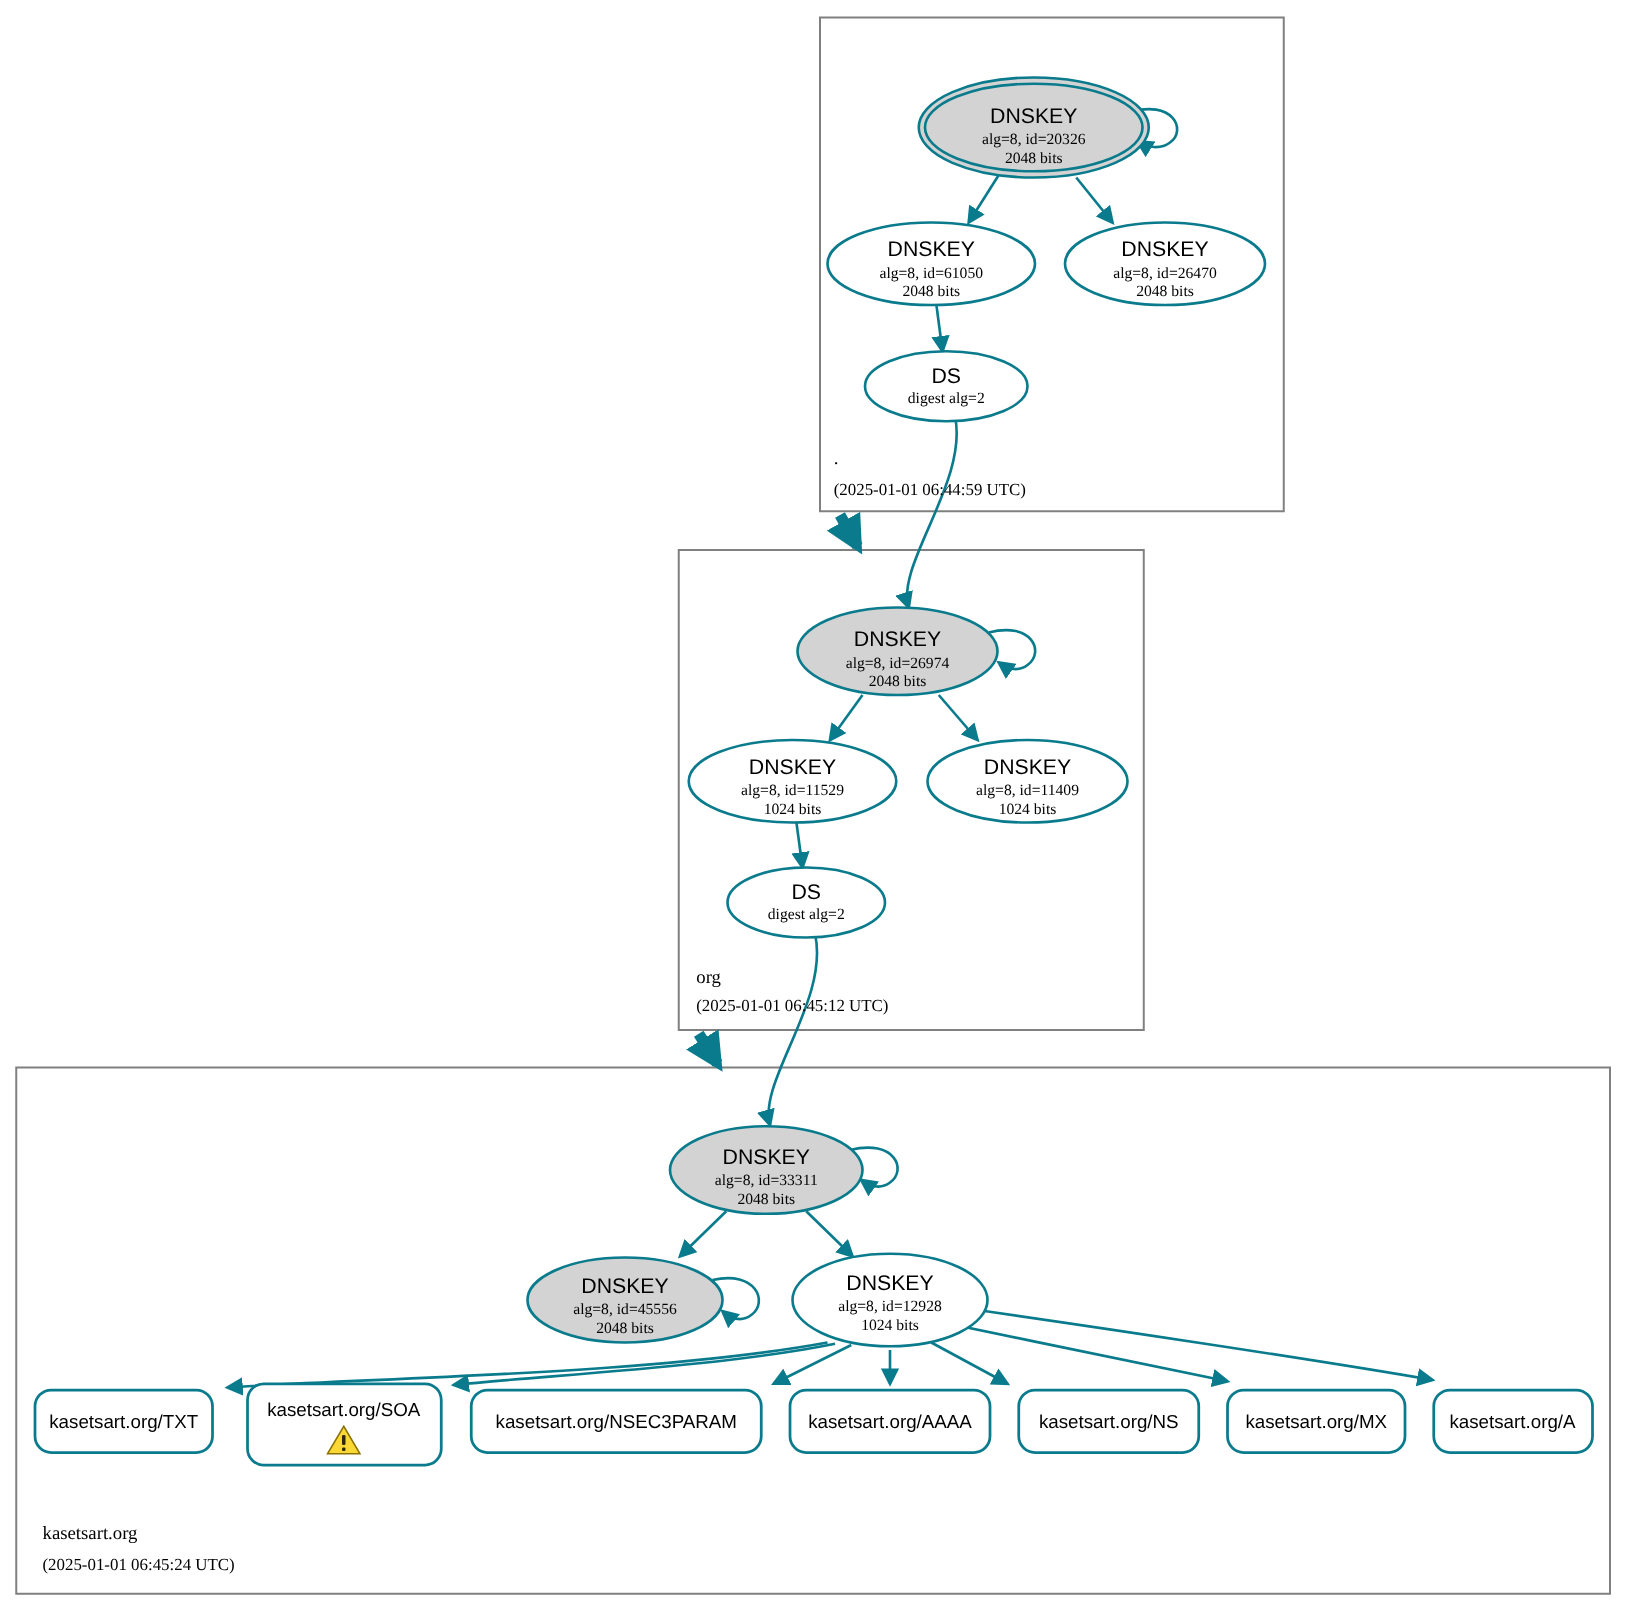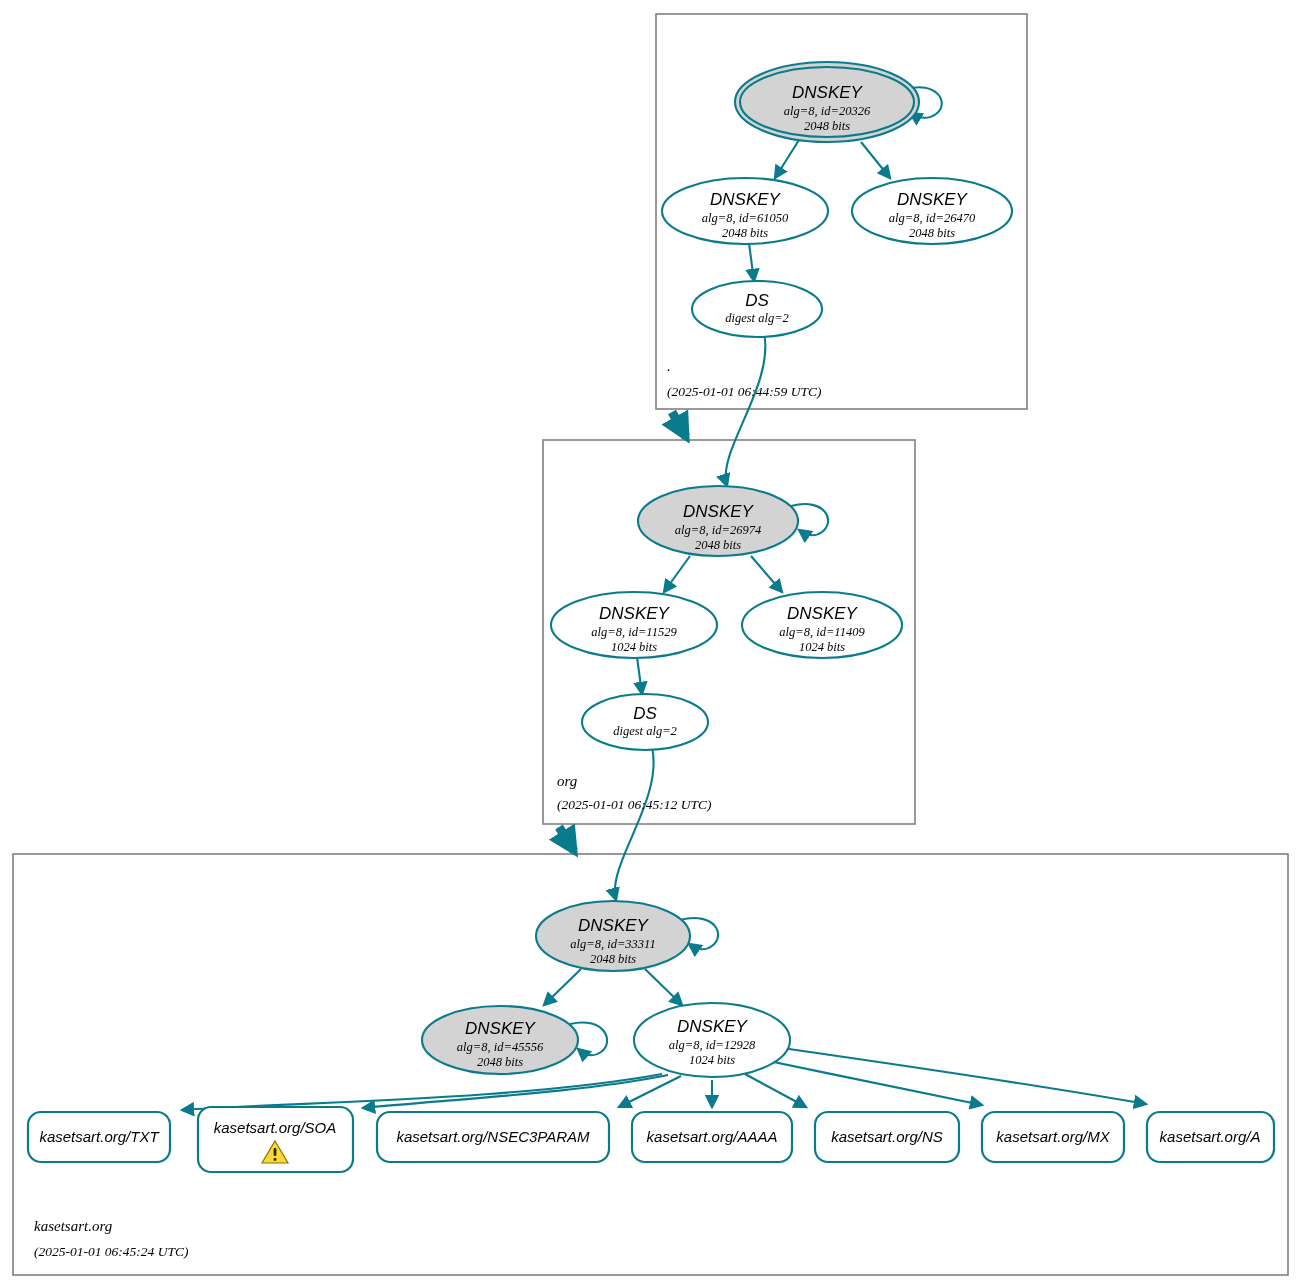--- a/index.html
+++ b/index.html
@@ -9,21 +9,20 @@
   }
   body {
     font-family: "Liberation Sans", sans-serif;
   }
   #canvas {
     position: relative;
     width: 1303px;
     height: 1288px;
     background: #ffffff;
     overflow: hidden;
-    font-style: italic;
   }
   svg.layer {
     position: absolute;
     left: 0;
     top: 0;
     width: 1303px;
     height: 1288px;
   }
   .zone-rect {
     fill: none;

